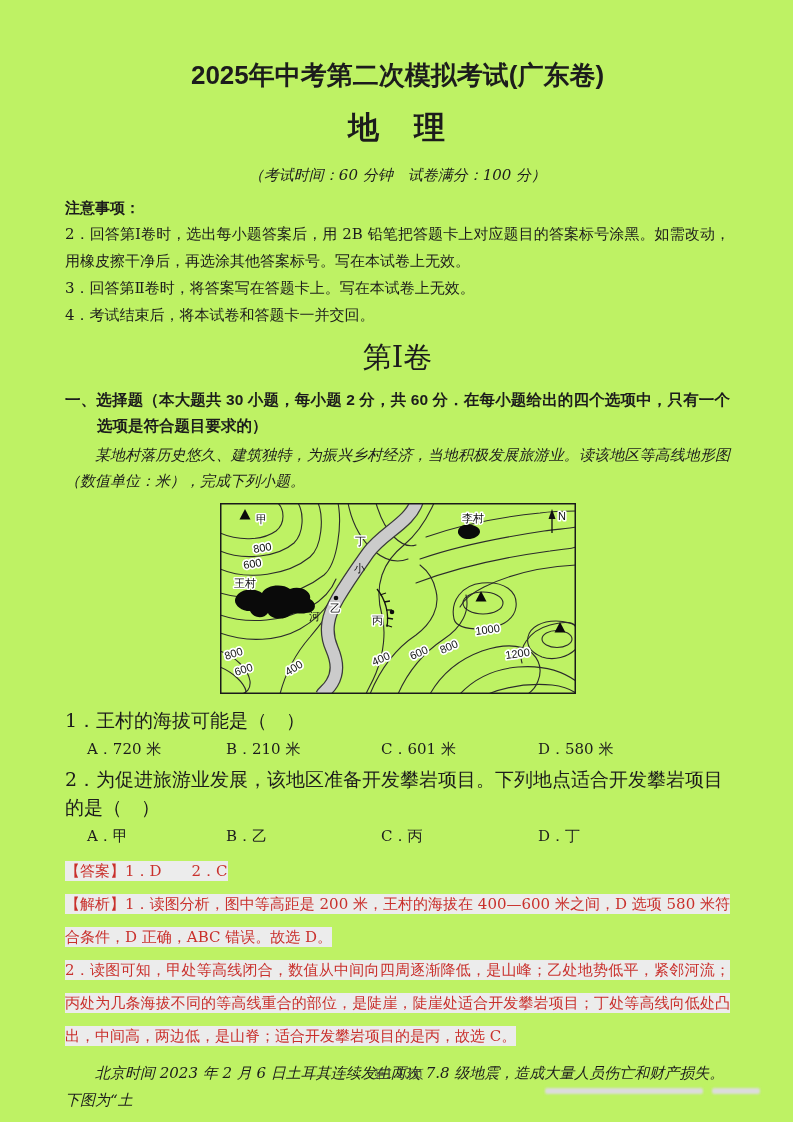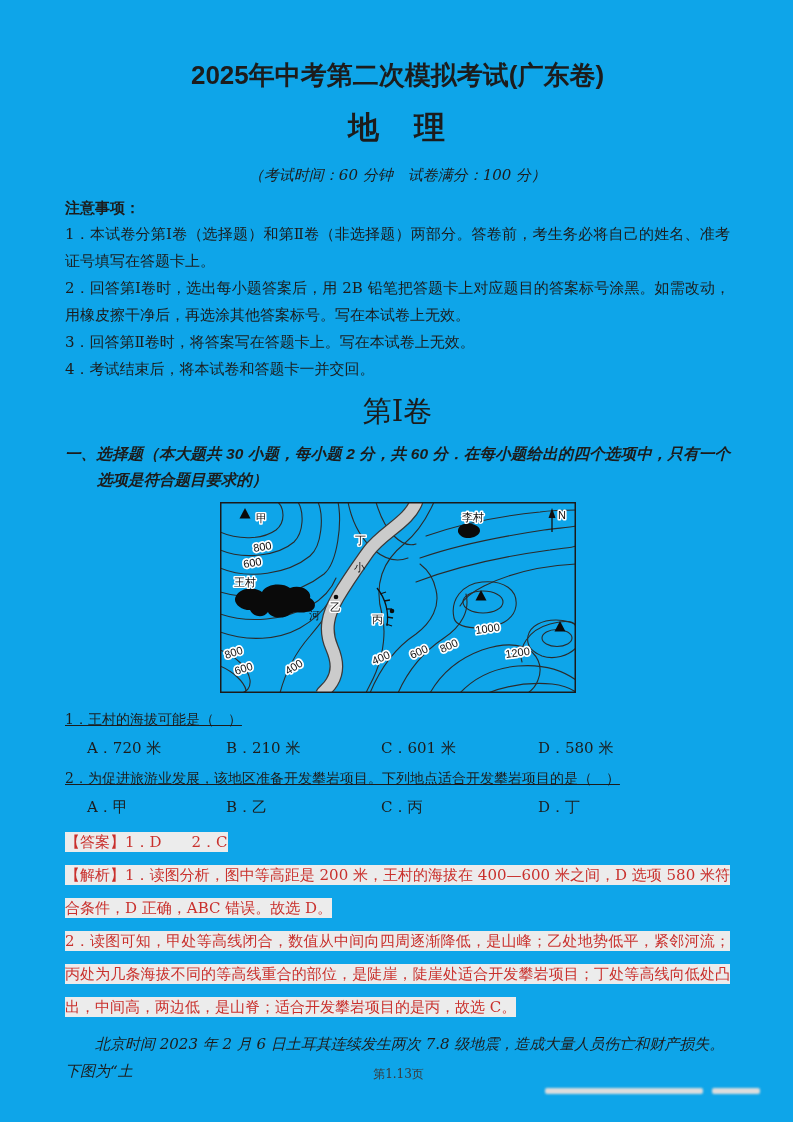--- a/index.html
+++ b/index.html
@@ -3,43 +3,42 @@
 <meta charset="utf-8">
 <style>
   html,body{margin:0;padding:0;background:#ffffff;}
   body{
     width:793px;height:1122px;
     font-family:"DejaVu Serif","Liberation Serif",serif;
     color:#1c1c1c;
   }
   .page{
     position:relative;width:793px;height:1122px;box-sizing:border-box;
-    padding:58px 63px 0 65px;overflow:hidden;background:#0ea5e9;
+    padding:58px 63px 0 65px;overflow:hidden;background:#bef264;
   }
   .title{
     text-align:center;font-family:"Liberation Sans","DejaVu Sans",sans-serif;
     font-weight:700;font-size:26px;line-height:34px;margin:0 0 16px;
   }
   .subject{
     text-align:center;font-family:"Liberation Sans","DejaVu Sans",sans-serif;
     font-weight:700;font-size:31px;line-height:40px;margin:0 0 18px;letter-spacing:2px;
   }
   .exam-info{text-align:center;font-style:italic;font-size:15px;margin:0 0 10px;}
   .notice-heading{font-weight:700;font-size:15px;line-height:26px;margin:0;}
   .notice-item{font-size:15px;line-height:27px;margin:0;text-align:justify;}
   .section-heading{text-align:center;font-size:29px;font-weight:400;margin:9px 0 11px;line-height:38px;}
   .instruction{
     font-weight:700;font-size:15.5px;line-height:26px;margin:0;
     padding-left:32px;text-indent:-32px;text-align:justify;
     font-family:"Liberation Sans","DejaVu Sans",sans-serif;
-    font-style:italic;
   }
   .intro{font-style:italic;font-size:15px;line-height:26px;margin:3px 0 0;text-indent:2em;text-align:justify;}
   .map-wrap{width:356px;margin:9px auto 8px;}
-  .question-stem{font-size:14px;line-height:28px;margin:1px 0 0;text-decoration:underline;}
+  .question-stem{font-size:19px;line-height:28px;margin:1px 0 0;}
   .options{
     display:grid;grid-template-columns:128px 144px 146px 1fr;
     padding-left:22px;font-size:15px;line-height:30px;gap:11px;
   }
   .sol{margin-top:4px;}
   .sol p{font-size:15px;line-height:33px;margin:0;color:#c9302c;text-align:justify;}
   .sol .hl{background:#ececec;padding:1px 0;}
   .passage{font-style:italic;font-size:15px;line-height:27px;margin:7px 0 0;text-indent:2em;}
   .footer{position:absolute;left:4px;right:0;top:1066px;text-align:center;font-size:12px;color:#3b3b3b;}
   .wm{position:absolute;background:#dcdcdc;filter:blur(1px);height:6px;border-radius:2px;}
@@ -55,28 +54,28 @@
 </head>
 <body>
 
 <div class="page">
 
   <h1 class="title">2025年中考第二次模拟考试(广东卷)</h1>
   <h2 class="subject">地　理</h2>
   <p class="exam-info">（考试时间：60 分钟　试卷满分：100 分）</p>
 
   <p class="notice-heading">注意事项：</p>
-  <p class="notice-item">1．本试卷分第Ⅰ卷（选择题）和第Ⅱ卷（非选择题）两部分。答卷前，考生务必将自己的姓名、准考证号填写在答题卡上。</p>
   <p class="notice-item">2．回答第Ⅰ卷时，选出每小题答案后，用 2B 铅笔把答题卡上对应题目的答案标号涂黑。如需改动，用橡皮擦干净后，再选涂其他答案标号。写在本试卷上无效。</p>
   <p class="notice-item">3．回答第Ⅱ卷时，将答案写在答题卡上。写在本试卷上无效。</p>
   <p class="notice-item">4．考试结束后，将本试卷和答题卡一并交回。</p>
 
   <h3 class="section-heading">第Ⅰ卷</h3>
 
   <p class="instruction">一、选择题（本大题共 30 小题，每小题 2 分，共 60 分．在每小题给出的四个选项中，只有一个选项是符合题目要求的）</p>
+  <p class="intro">某地村落历史悠久、建筑独特，为振兴乡村经济，当地积极发展旅游业。读该地区等高线地形图（数值单位：米），完成下列小题。</p>
 
   <div class="map-wrap">
     <svg viewBox="0 0 356 191" width="356" height="191">
 
       <g fill="none" stroke="#2b2b2b" stroke-width="1.1" stroke-linecap="round">
         <path d="M0,30 C18,38 42,38 56,28 C66,20 64,6 58,0"></path>
         <path d="M0,48 C24,58 58,54 74,40 C84,30 84,10 78,0"></path>
         <path d="M0,66 C28,78 68,72 90,54 C102,44 104,14 98,0"></path>
         <path d="M0,90 C36,100 76,94 104,72 C118,60 122,20 118,0"></path>
         <path d="M128,0 C132,20 140,36 154,48 C166,58 178,60 188,56"></path>

